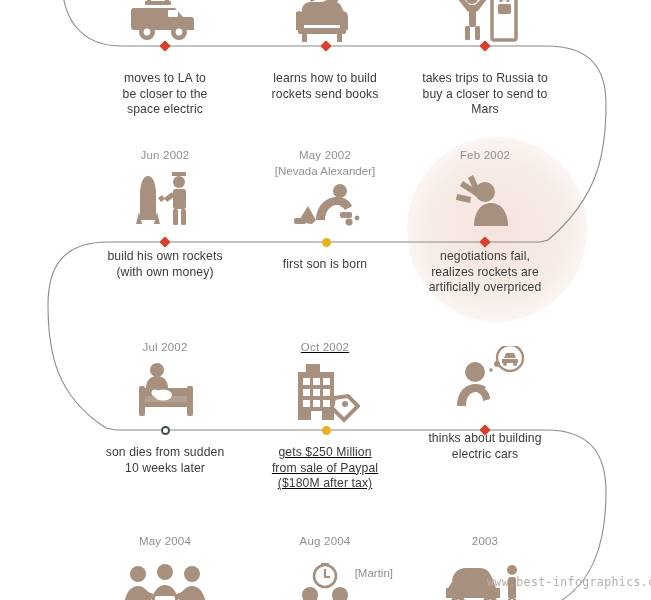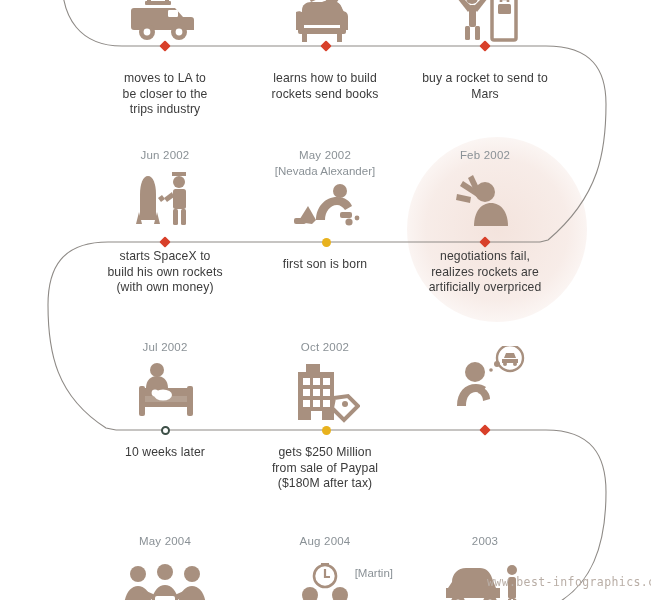--- a/index.html
+++ b/index.html
@@ -150,21 +150,21 @@
           <circle cx="18" cy="44" r="3.4" fill="#ffffff"></circle>
           <circle cx="50" cy="44" r="8"></circle>
           <circle cx="50" cy="44" r="3.4" fill="#ffffff"></circle>
         </g>
       </svg>
     </div>
     <div style="height:18px;"></div>
     <div class="caption">
       <span>moves to LA to</span>
       <span>be closer to the</span>
-      <span>trips industry</span>
+      <span>space electric</span>
     </div>
   </div>
   <div class="marker" style="left:165px; top:46px;">
     <div class="diamond"></div>
   </div>
 
   <div class="node" style="left:237px; top:-18px;">
     <div class="date"></div>
     <div class="icon-wrap">
       <svg class="icon-svg" width="66" height="58" viewBox="0 0 66 58">
@@ -203,21 +203,22 @@
           <rect x="13" y="38" width="5" height="14" rx="1.5"></rect>
           <rect x="23" y="38" width="5" height="14" rx="1.5"></rect>
           <rect x="40" y="2" width="24" height="50" rx="2" fill="none" stroke="#a8907f" stroke-width="3.5"></rect>
           <rect x="46" y="16" width="13" height="10" rx="1.5"></rect>
           <path d="M49 14 v-3 h7 v3" fill="none" stroke="#a8907f" stroke-width="2.6"></path>
         </g>
       </svg>
     </div>
     <div style="height:18px;"></div>
     <div class="caption">
-      <span>buy a rocket to send to</span>
+      <span>takes trips to Russia to</span>
+      <span>buy a closer to send to</span>
       <span>Mars</span>
     </div>
   </div>
   <div class="marker" style="left:485px; top:46px;">
     <div class="diamond"></div>
   </div>
 
   <div class="node" style="left:77px; top:148px;">
     <div class="date">Jun 2002</div>
     <div class="icon-wrap" style="height:72px;">
@@ -231,21 +232,20 @@
           <rect x="41" y="19" width="13" height="20" rx="2.5"></rect>
           <rect x="41" y="39" width="5" height="16" rx="1.5"></rect>
           <rect x="49" y="39" width="5" height="16" rx="1.5"></rect>
           <path d="M40 22 l-8 6 l3 4 l7 -5 z"></path>
           <path d="M30 25 l-4 3 l3 4 l4 -3 z"></path>
         </g>
       </svg>
     </div>
     <div style="height:6px;"></div>
     <div class="caption">
-      <span>starts SpaceX to</span>
       <span>build his own rockets</span>
       <span>(with own money)</span>
     </div>
   </div>
   <div class="marker" style="left:165px; top:242px;">
     <div class="diamond"></div>
   </div>
 
   <div class="node" style="left:237px; top:148px;">
     <div class="date">May 2002</div>
@@ -308,28 +308,29 @@
           <rect x="10" y="24" width="6" height="30" rx="2"></rect>
           <rect x="58" y="24" width="6" height="30" rx="2"></rect>
           <rect x="10" y="40" width="54" height="5"></rect>
           <ellipse cx="34" cy="33" rx="9" ry="5.5" fill="#ffffff"></ellipse>
           <circle cx="26" cy="31" r="3.4" fill="#ffffff"></circle>
         </g>
       </svg>
     </div>
     <div style="height:14px;"></div>
     <div class="caption">
+      <span>son dies from sudden</span>
       <span>10 weeks later</span>
     </div>
   </div>
   <div class="marker" style="left:165px; top:430px;">
     <div class="ring"></div>
   </div>
 
-  <div class="node" style="left:237px; top:340px;">
+  <div class="node" style="left:237px; top:340px;text-decoration:underline;">
     <div class="date">Oct 2002</div>
     <div class="icon-wrap" style="height:68px;">
       <svg class="icon-svg" width="70" height="62" viewBox="0 0 70 62">
         <g fill="#a8907f">
           <rect x="16" y="2" width="14" height="8"></rect>
           <rect x="8" y="10" width="36" height="48"></rect>
           <g fill="#ffffff">
             <rect x="13" y="16" width="7" height="7"></rect>
             <rect x="23" y="16" width="7" height="7"></rect>
             <rect x="33" y="16" width="7" height="7"></rect>
@@ -369,20 +370,24 @@
           <circle cx="46" cy="24" r="1.8"></circle>
           <circle cx="65" cy="12" r="13" fill="none" stroke="#a8907f" stroke-width="2.4"></circle>
           <path d="M57 13 h16 v4 h-16 z"></path>
           <path d="M59 12 l2 -5 h8 l2 5 z"></path>
           <circle cx="60" cy="18" r="2"></circle>
           <circle cx="70" cy="18" r="2"></circle>
         </g>
       </svg>
     </div>
     <div style="height:14px;"></div>
+    <div class="caption">
+      <span>thinks about building</span>
+      <span>electric cars</span>
+    </div>
   </div>
   <div class="marker" style="left:485px; top:430px;">
     <div class="diamond"></div>
   </div>
 
   <div class="node" style="left:77px; top:534px;">
     <div class="date">May 2004</div>
     <div class="icon-wrap" style="height:60px; align-items:flex-start; padding-top:14px;">
       <svg class="icon-svg" width="86" height="46" viewBox="0 0 86 46">
         <g fill="#a8907f">

